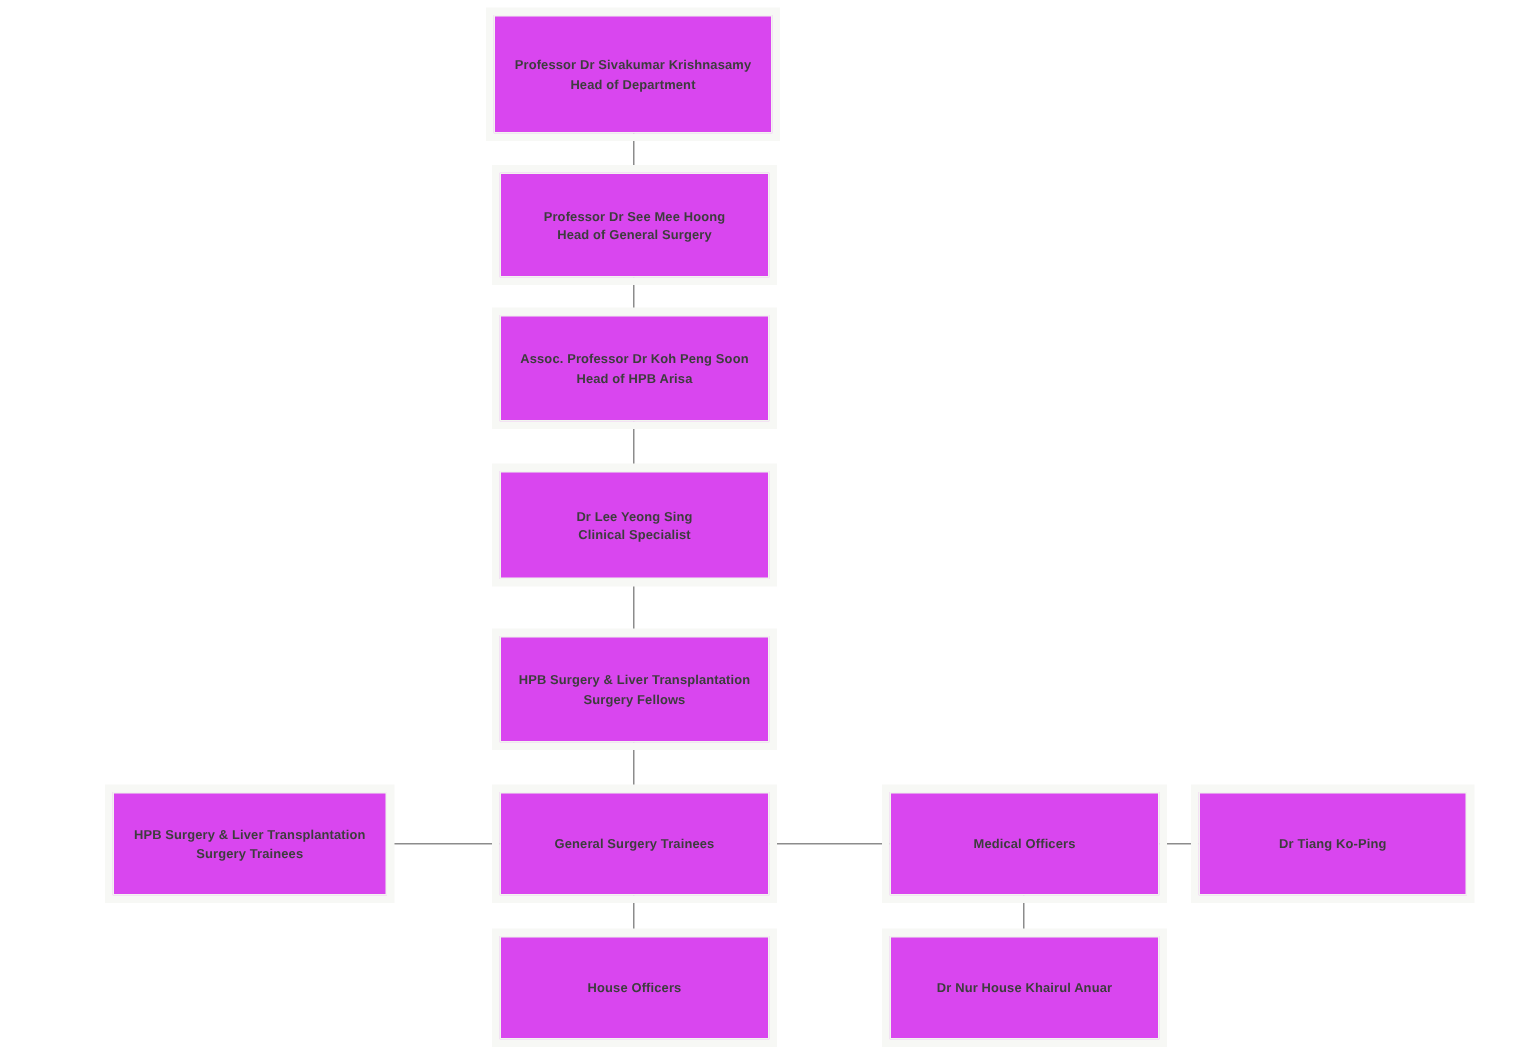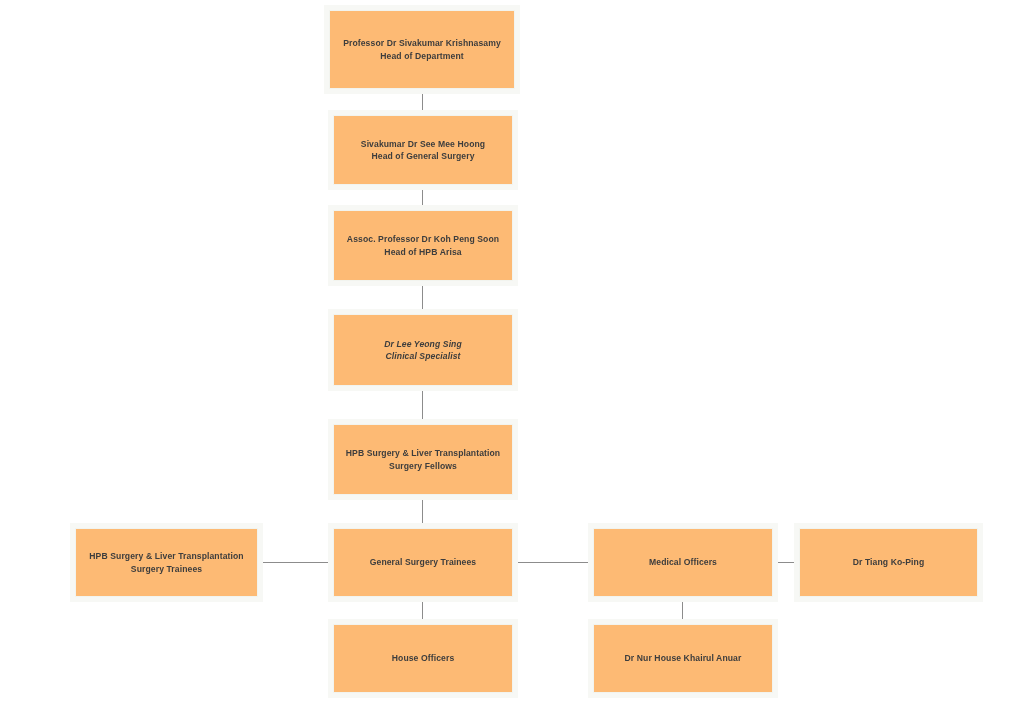--- a/index.html
+++ b/index.html
@@ -14,21 +14,21 @@
   #chart-canvas {
     position: relative;
     width: 1024px;
     height: 705px;
     background: #ffffff;
     overflow: hidden;
   }
   .node {
     position: absolute;
     box-sizing: border-box;
-    background: #fdba74;
+    background: #d946ef;
     border: 1px solid #f2f4ef;
     outline: 5px solid #f7f8f5;
     display: flex;
     align-items: center;
     justify-content: center;
     text-align: center;
     z-index: 2;
   }
   .node-label {
     display: block;
@@ -68,30 +68,30 @@
   <div class="connector h" style="left:258px; top:561.5px; width:77px;"></div>
   <div class="connector h" style="left:513px; top:561.5px; width:81px;"></div>
   <div class="connector h" style="left:772px; top:561.5px; width:27px;"></div>
 
   <div class="node" style="left:329px; top:10px; width:186px; height:79px;">
     <span class="node-label">Professor Dr Sivakumar Krishnasamy
 Head of Department</span>
   </div>
 
   <div class="node" style="left:333px; top:115px; width:180px; height:70px;">
-    <span class="node-label">Sivakumar Dr See Mee Hoong
+    <span class="node-label">Professor Dr See Mee Hoong
 Head of General Surgery</span>
   </div>
 
   <div class="node" style="left:333px; top:210px; width:180px; height:71px;">
     <span class="node-label">Assoc. Professor Dr Koh Peng Soon
 Head of HPB Arisa</span>
   </div>
 
-  <div class="node" style="left:333px; top:314px; width:180px; height:72px;font-style:italic;">
+  <div class="node" style="left:333px; top:314px; width:180px; height:72px;">
     <span class="node-label">Dr Lee Yeong Sing
 Clinical Specialist</span>
   </div>
 
   <div class="node" style="left:333px; top:424px; width:180px; height:71px;">
     <span class="node-label">HPB Surgery &amp; Liver Transplantation
 Surgery Fellows</span>
   </div>
 
   <div class="node" style="left:75px; top:528px; width:183px; height:69px;">

